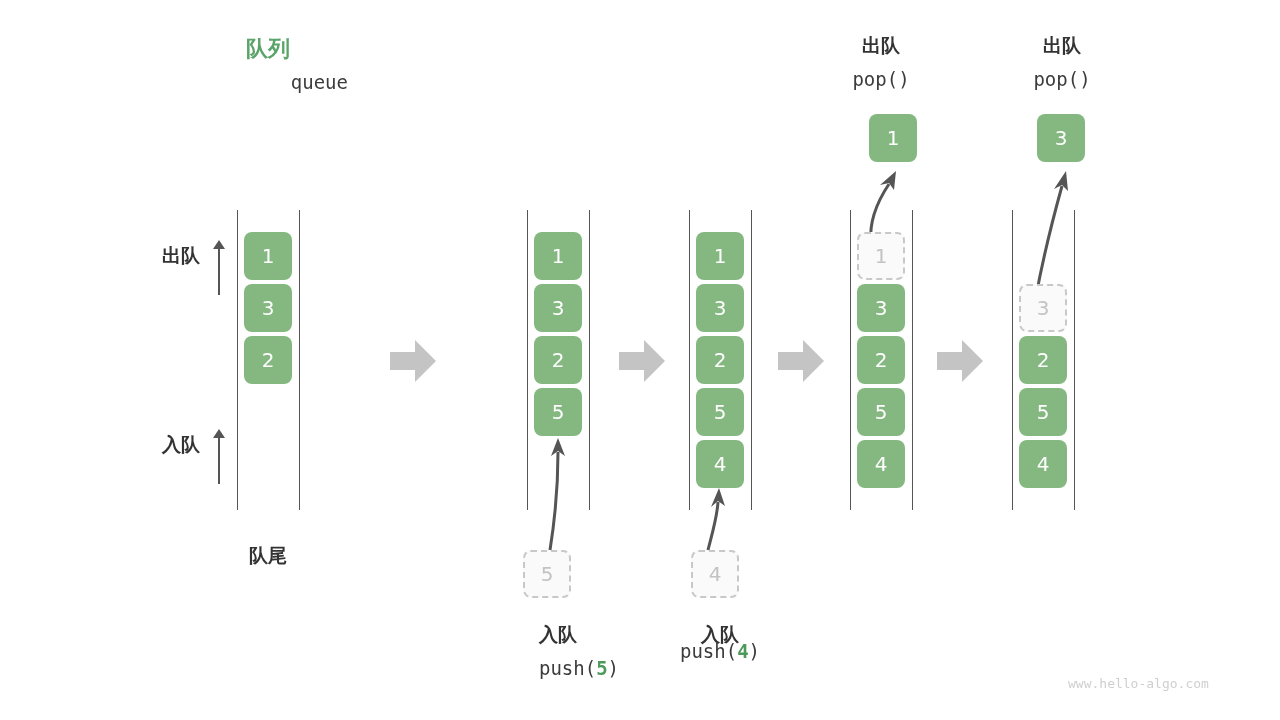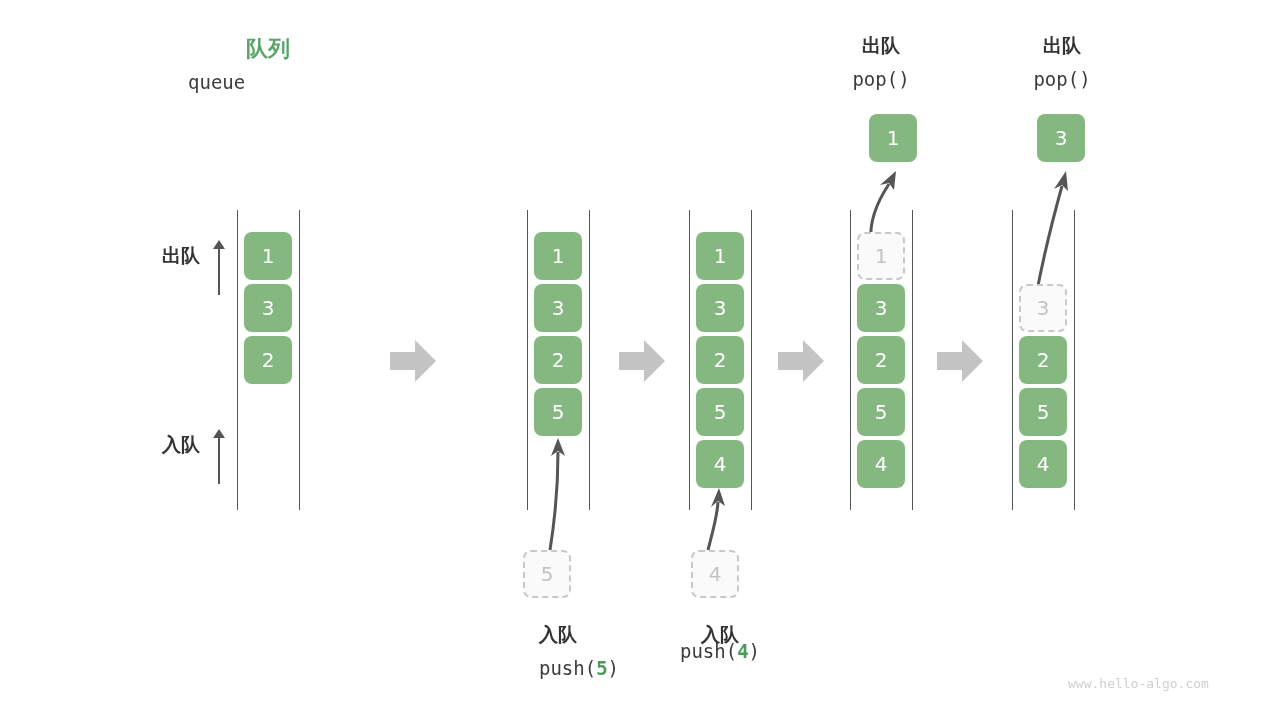--- a/index.html
+++ b/index.html
@@ -22,21 +22,21 @@
     font-size: 22px;
     font-weight: bold;
     color: #5aa469;
     text-align: center;
     white-space: nowrap;
   }
   .title-mono {
     font-family: "DejaVu Sans Mono", "Liberation Mono", monospace;
     font-size: 19px;
     color: #3c3c3c;
-    text-align: left;
+    text-align: right;
     white-space: nowrap;
   }
   .op-cn {
     font-size: 19px;
     font-weight: bold;
     color: #333333;
     text-align: center;
     white-space: nowrap;
   }
   .op-mono {
@@ -109,20 +109,21 @@
   svg { overflow: visible; }
 </style>
 </head>
 <body>
 
 <div id="canvas">
 
   <div class="abs title-cn" style="left:188px; top:34px; width:160px;">队列</div>
   <div class="abs title-mono" style="left:188px; top:71px; width:160px;">queue</div>
 
+  <div class="abs end-label" style="left:188px; top:543px; width:160px;">队尾</div>
 
   <div class="abs side-label" style="left:80px; top:243px; width:120px;">出队</div>
   <div class="abs" style="left:213px; top:240px;">
     <div class="vhead"></div>
     <div class="vline" style="height:46px; margin-left:5px;"></div>
   </div>
 
   <div class="abs side-label" style="left:80px; top:432px; width:120px;">入队</div>
   <div class="abs" style="left:213px; top:429px;">
     <div class="vhead"></div>

